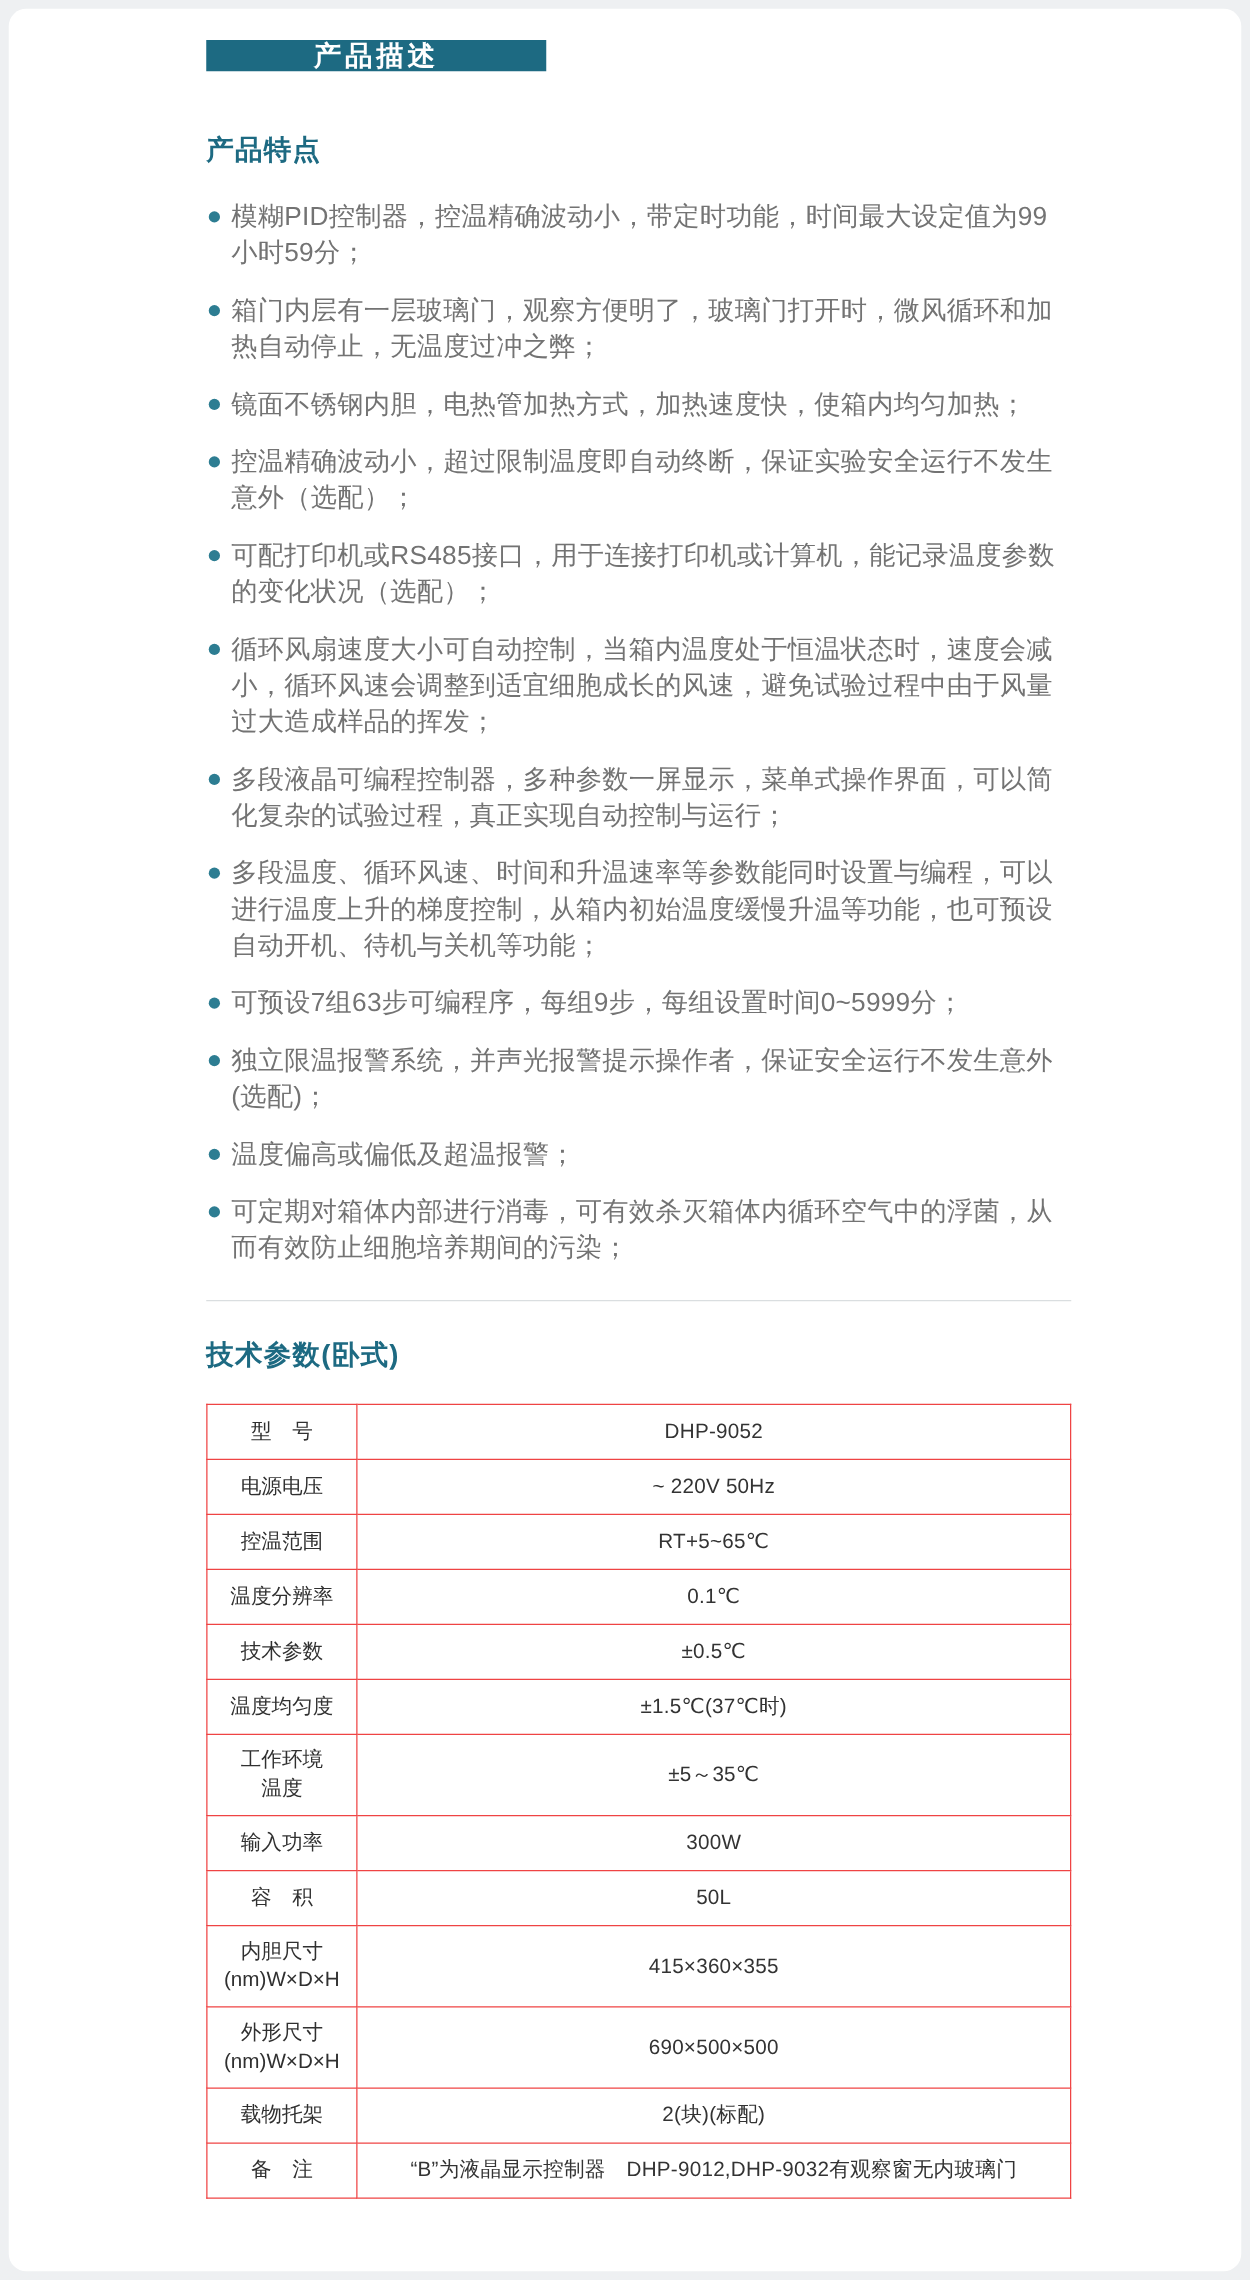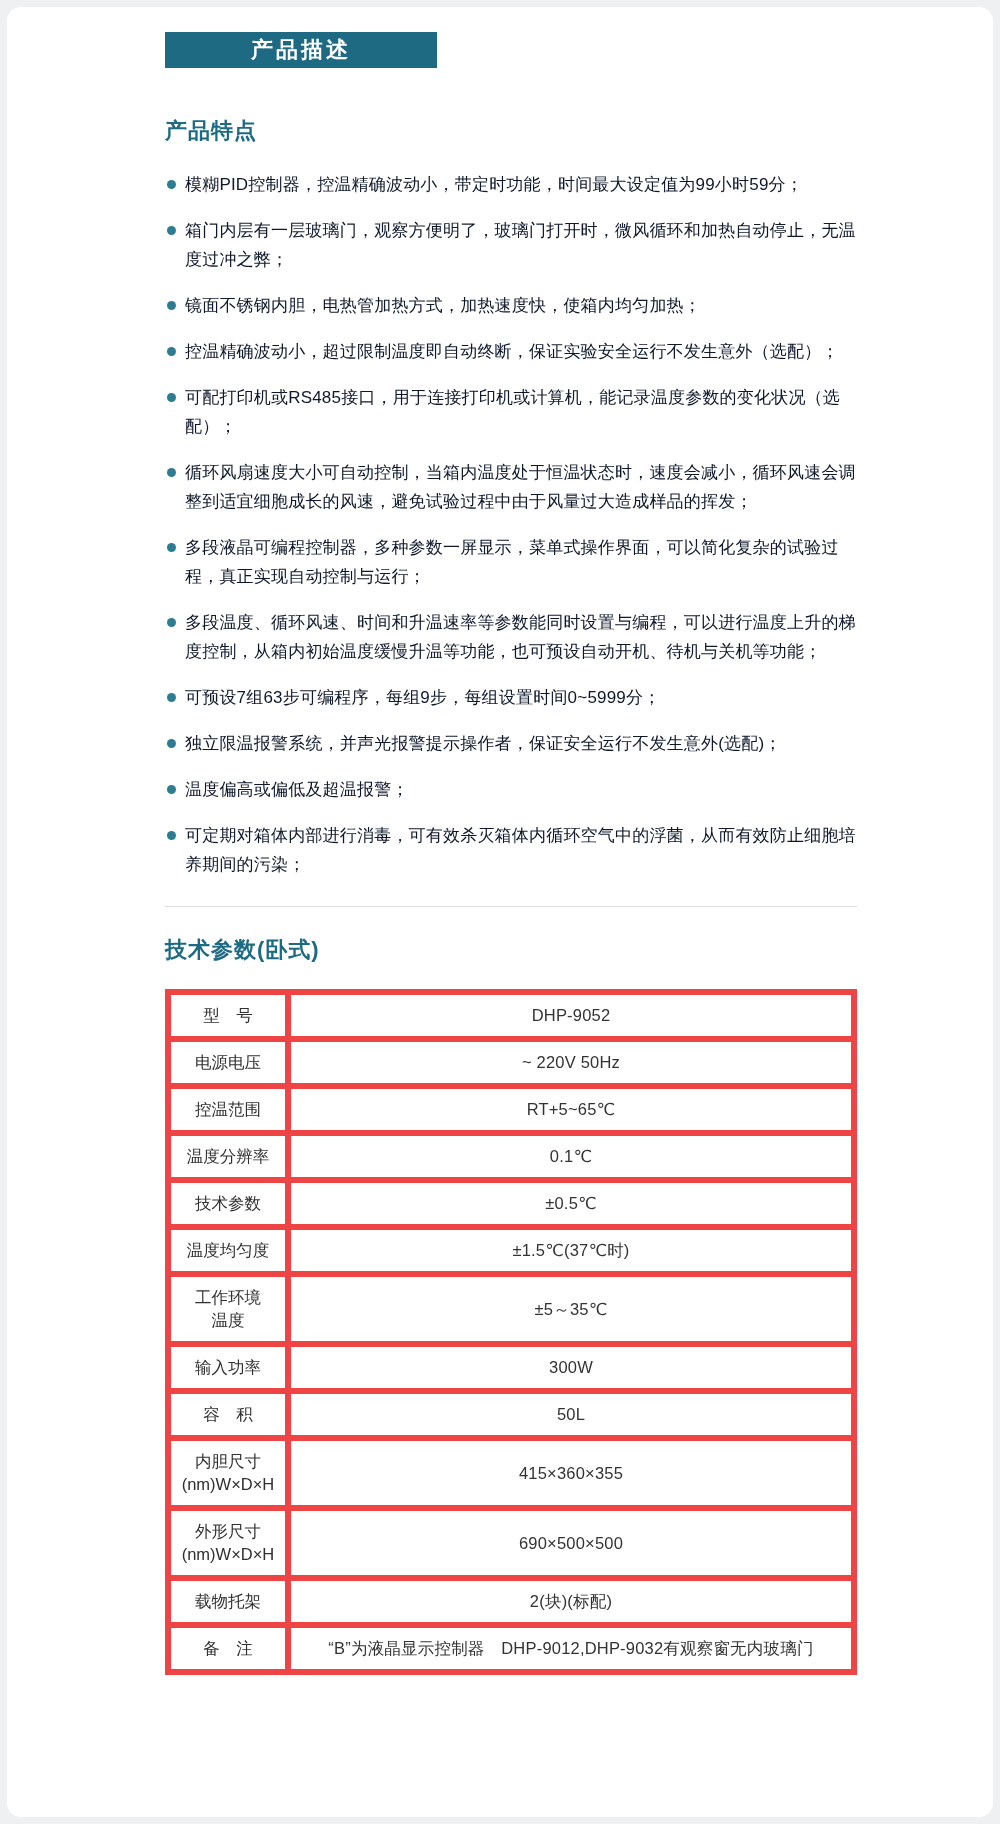--- a/index.html
+++ b/index.html
@@ -15,21 +15,21 @@
     background:#ffffff;
     border-radius:14px;
     overflow:hidden;
     box-sizing:border-box;
   }
   .content{
     padding:25px 136px 0 158px;
   }
   .banner{
     width:272px;
-    height:36px;
+    height:25px;
     background:#1d6a82;
     color:#ffffff;
     font-size:22px;
     font-weight:bold;
     letter-spacing:3px;
     display:flex;
     align-items:center;
     justify-content:center;
   }
   .section-heading{
@@ -54,38 +54,38 @@
   }
   ul.features .dot{
     flex:0 0 auto;
     width:9px;
     height:9px;
     border-radius:50%;
     background:#2d7d92;
     margin:10px 9px 0 2px;
   }
   ul.features .feature-text{
-    font-size:17px;
+    font-size:21px;
     line-height:29px;
-    color:#0f172a;
+    color:#737373;
     letter-spacing:0.2px;
   }
   .divider{
     border:none;
     border-top:1px solid #dadee0;
     margin:27px 0 0 0;
   }
   table.specs-table{
     width:100%;
     border-collapse:collapse;
     table-layout:fixed;
     margin-top:2px;
   }
   table.specs-table td{
-    border:6px solid #ef4444;
+    border:1px solid #ef4444;
     height:44px;
     box-sizing:border-box;
     padding:9px 10px;
     text-align:center;
     vertical-align:middle;
     font-size:16.5px;
     line-height:23px;
     color:#333333;
   }
   table.specs-table td.label-cell{

